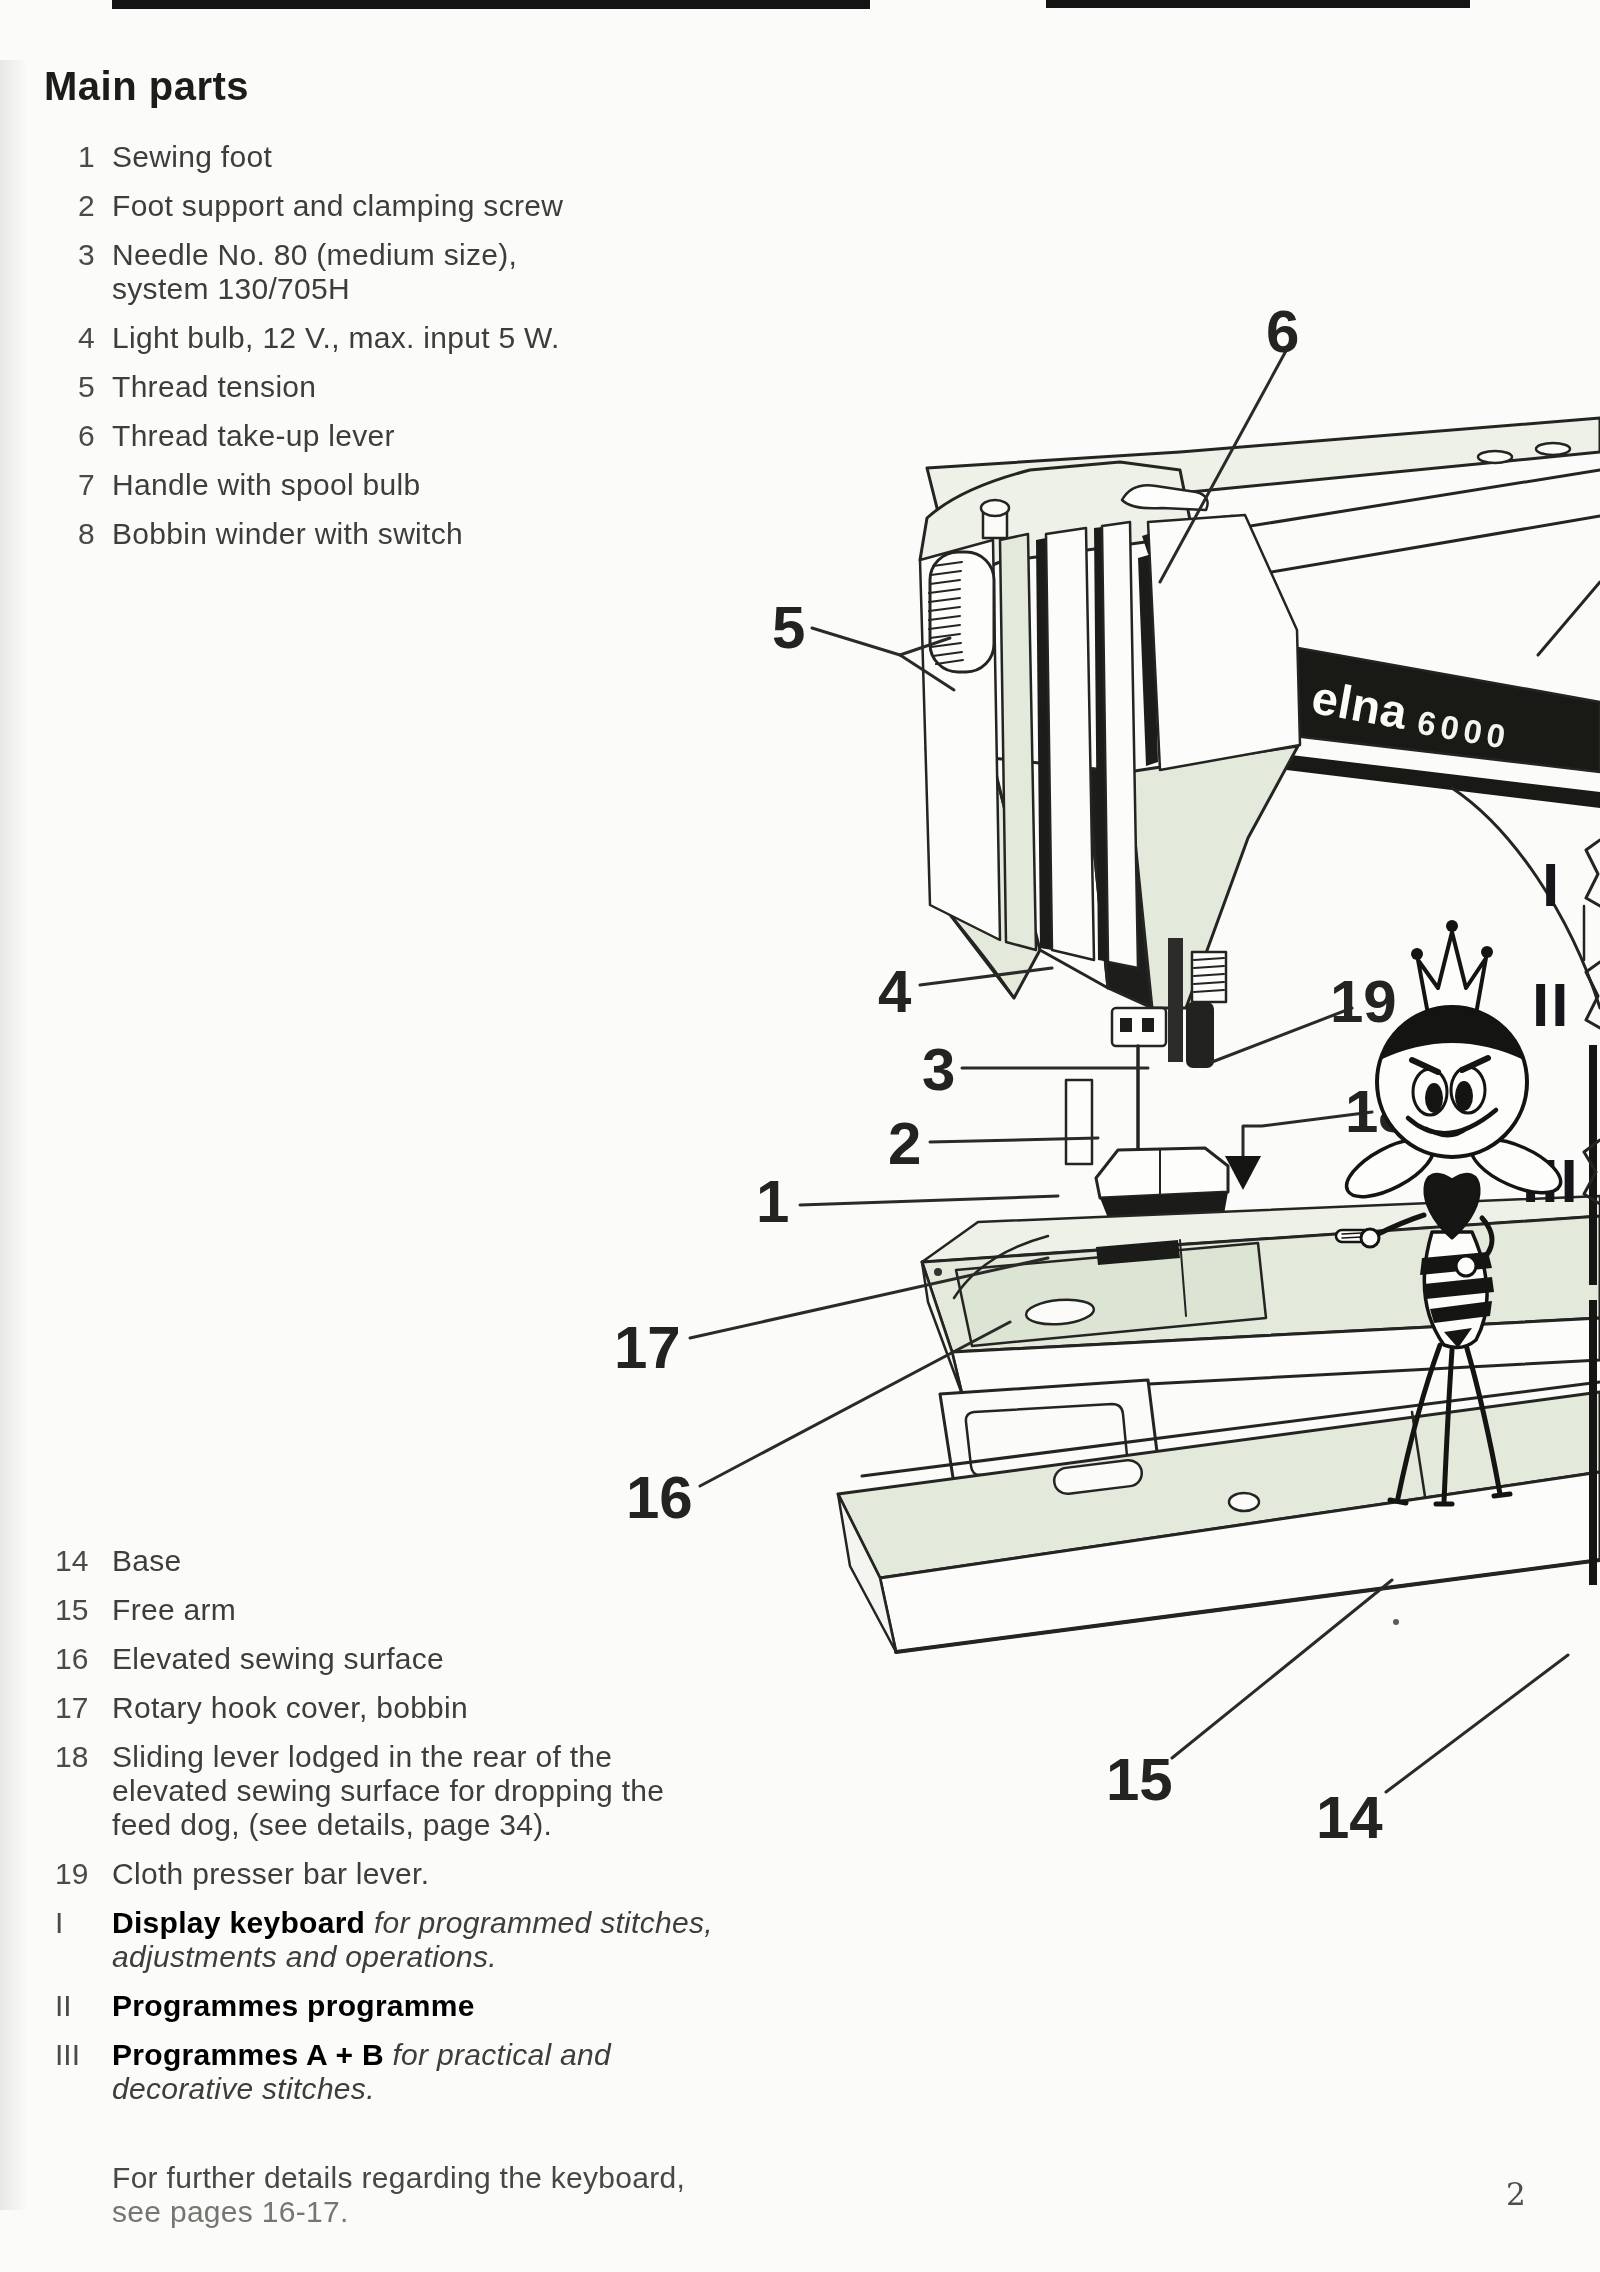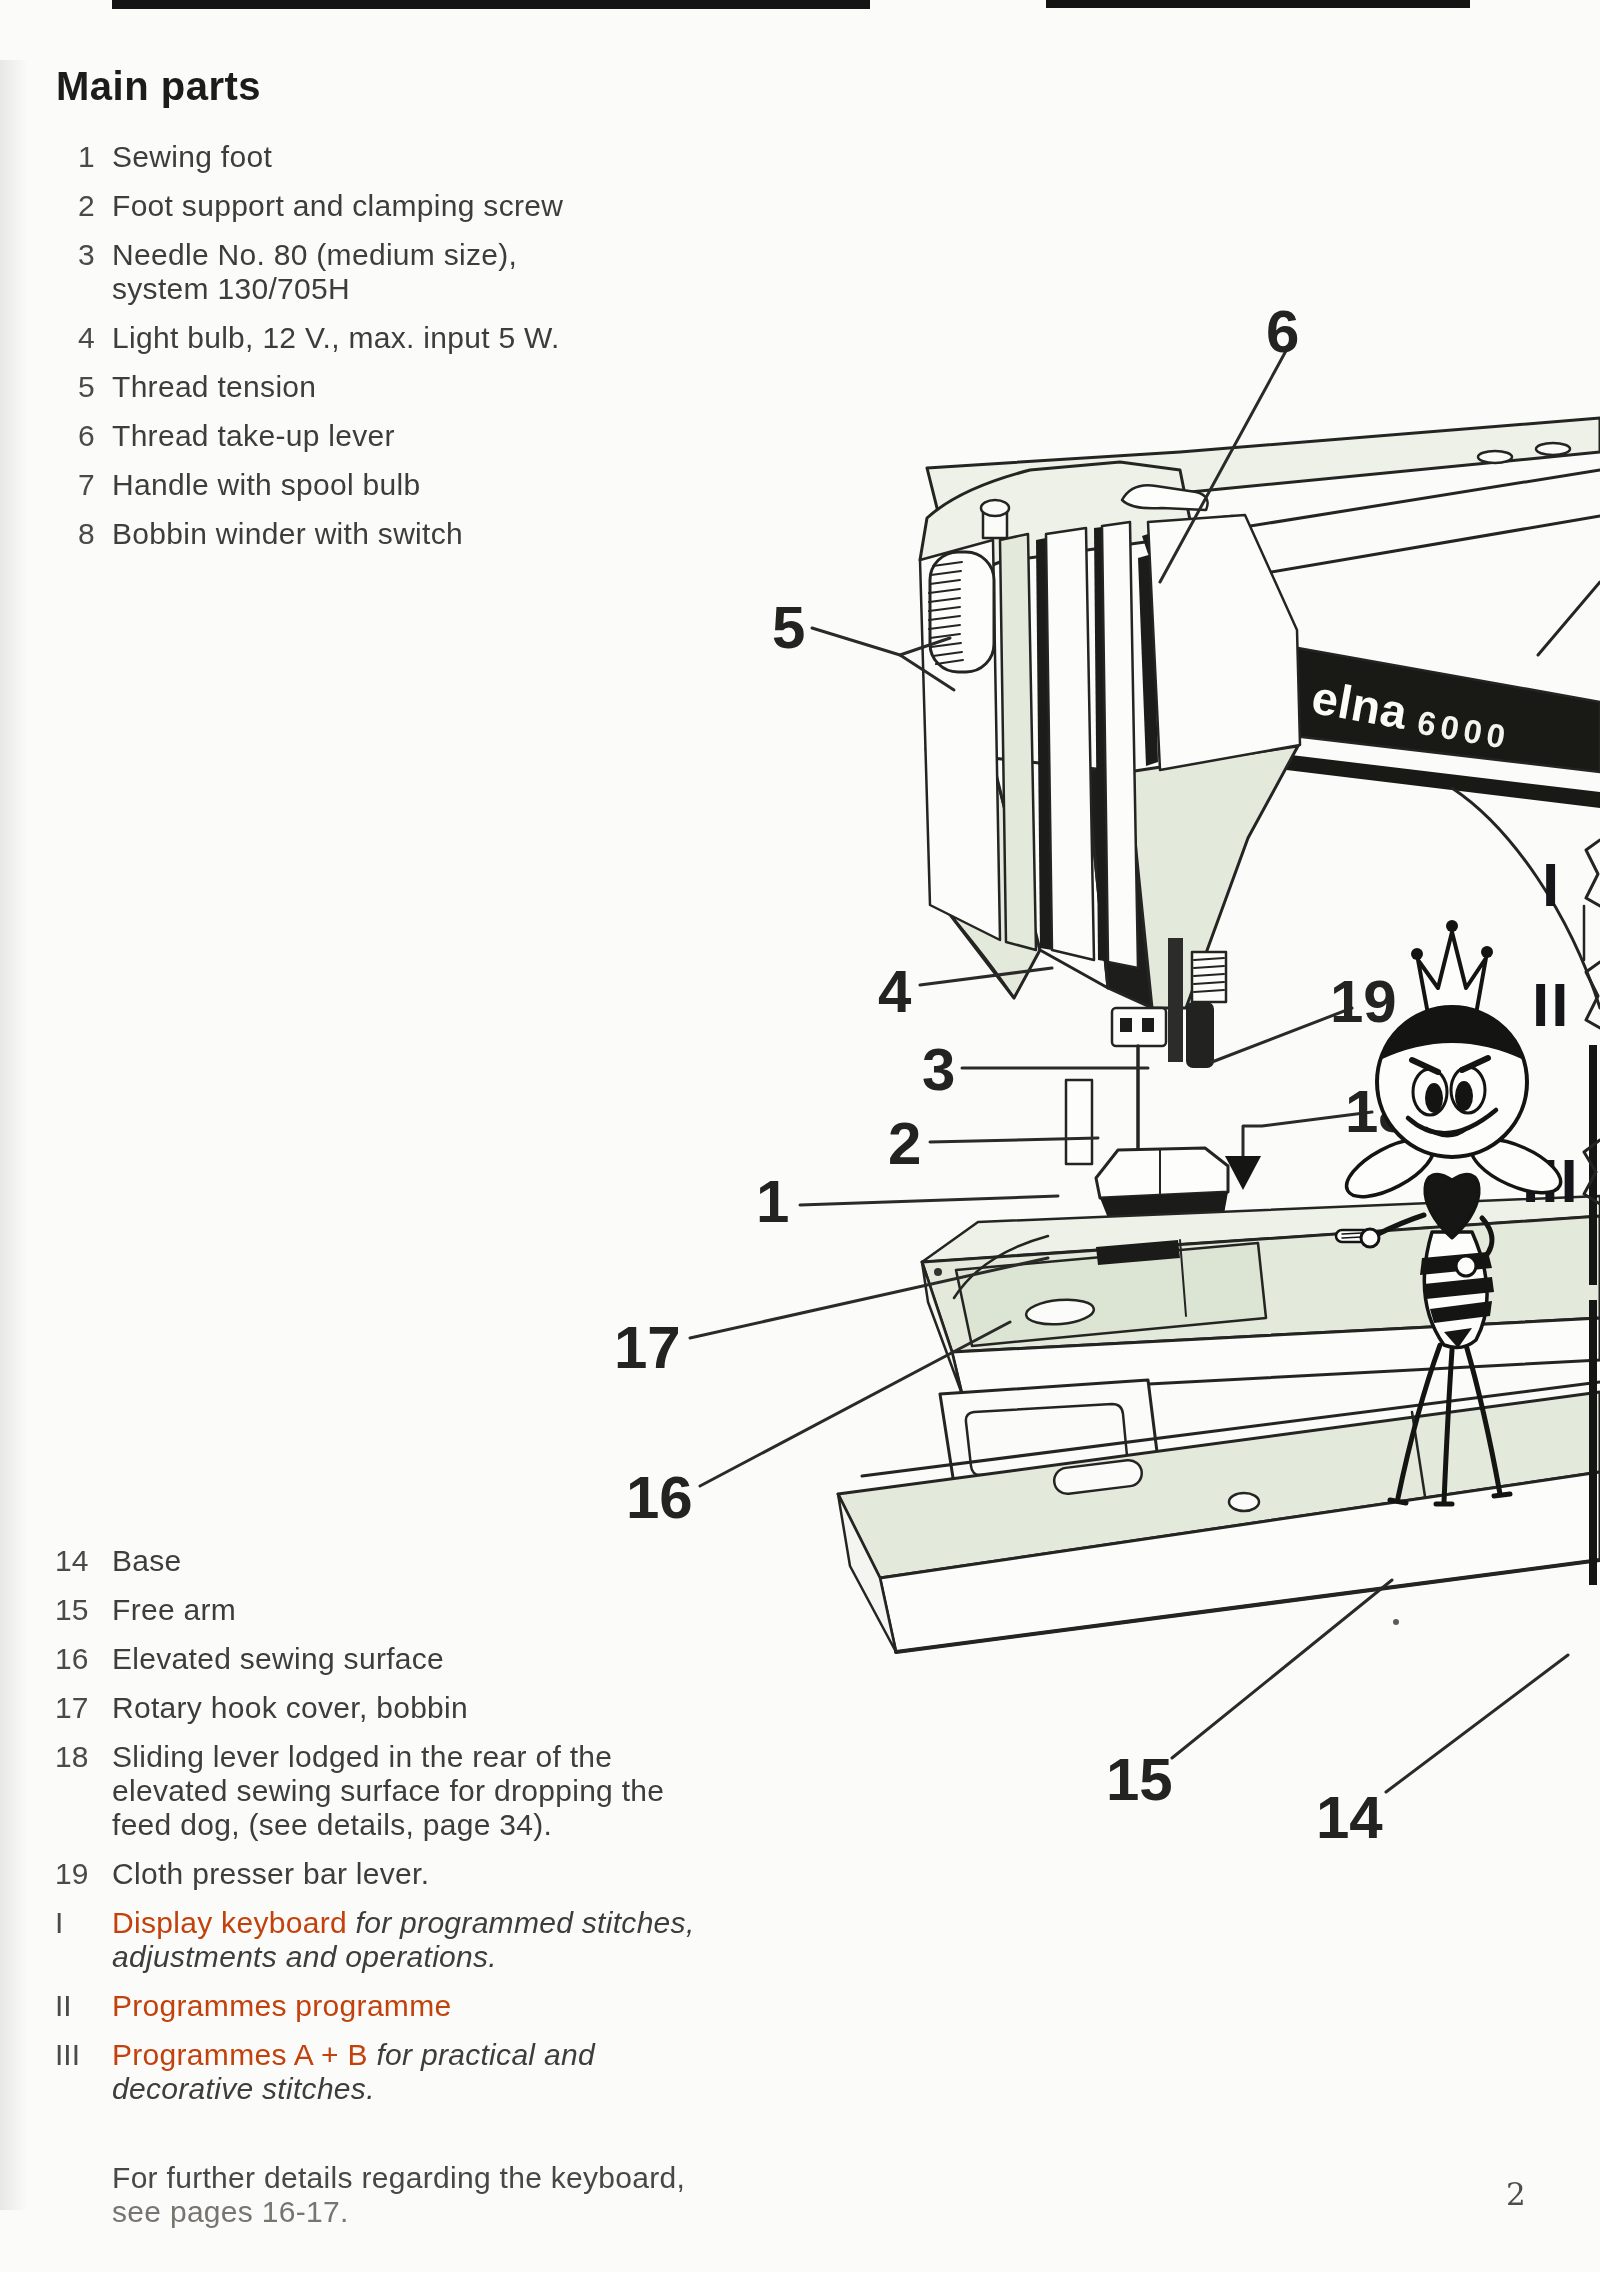--- a/index.html
+++ b/index.html
@@ -8,32 +8,32 @@
     background:#fbfbf9;
     font-family:"Liberation Sans", sans-serif;
     color:#3d3d3d;
   }
   .edge-shade{
     position:absolute;left:0;top:60px;width:28px;height:2150px;
     background:linear-gradient(to right, rgba(60,60,58,0.10), rgba(60,60,58,0));
     pointer-events:none;
   }
   .page-title{
-    position:absolute;left:56px;top:64px;
+    position:absolute;left:44px;top:64px;
     font-size:40px;font-weight:700;color:#1c1c1a;letter-spacing:0.5px;
   }
   .list{position:absolute;}
   .list-top{left:78px;top:140px;width:640px;}
   .list-bottom{left:55px;top:1544px;width:700px;}
   .row{display:flex;margin-bottom:15px;font-size:30px;line-height:34px;}
   .row .num{flex:none;color:#4a4a48;}
   .list-top .num{width:34px;}
   .list-bottom .num{width:57px;}
   .row .txt{white-space:pre-line;color:#3d3d3c;letter-spacing:0.3px;}
-  .row .bold{font-weight:400;color:#c2410c;}
+  .row .bold{font-weight:700;color:#000000;}
   .row .rest{white-space:pre-line;color:#3d3d3c;letter-spacing:0.3px;font-style:italic;}
   .footnote .txt{color:#474745;margin-top:40px;}
   .footnote .txt2{color:#77756f;}
   .page-num{
     position:absolute;left:1506px;top:2176px;
     font-family:"DejaVu Serif", serif;
     font-size:31px;color:#4d4d4b;
   }
   svg text{font-family:"Liberation Sans", sans-serif;}
   .callout{font-size:60px;font-weight:600;fill:#23231f;}

